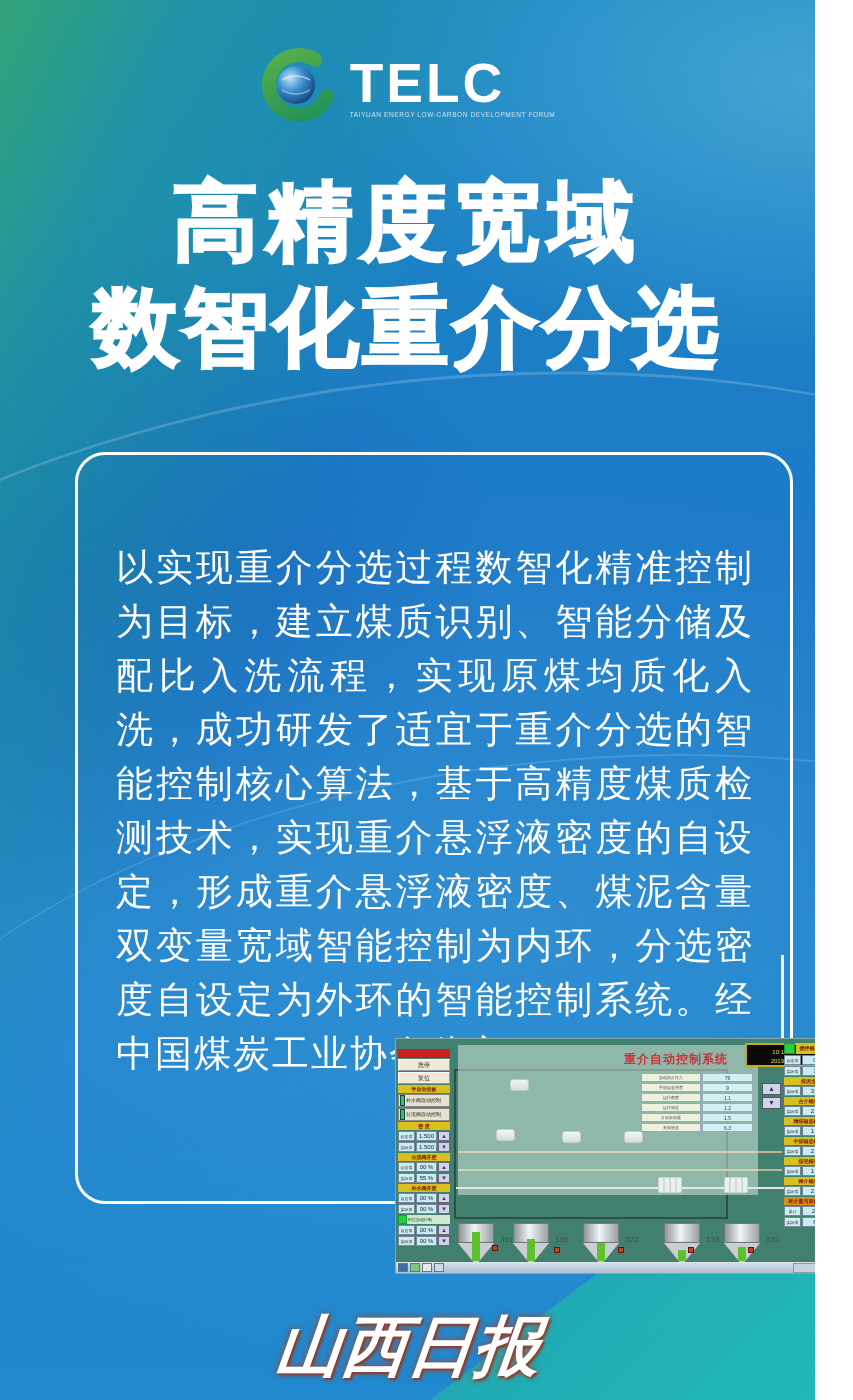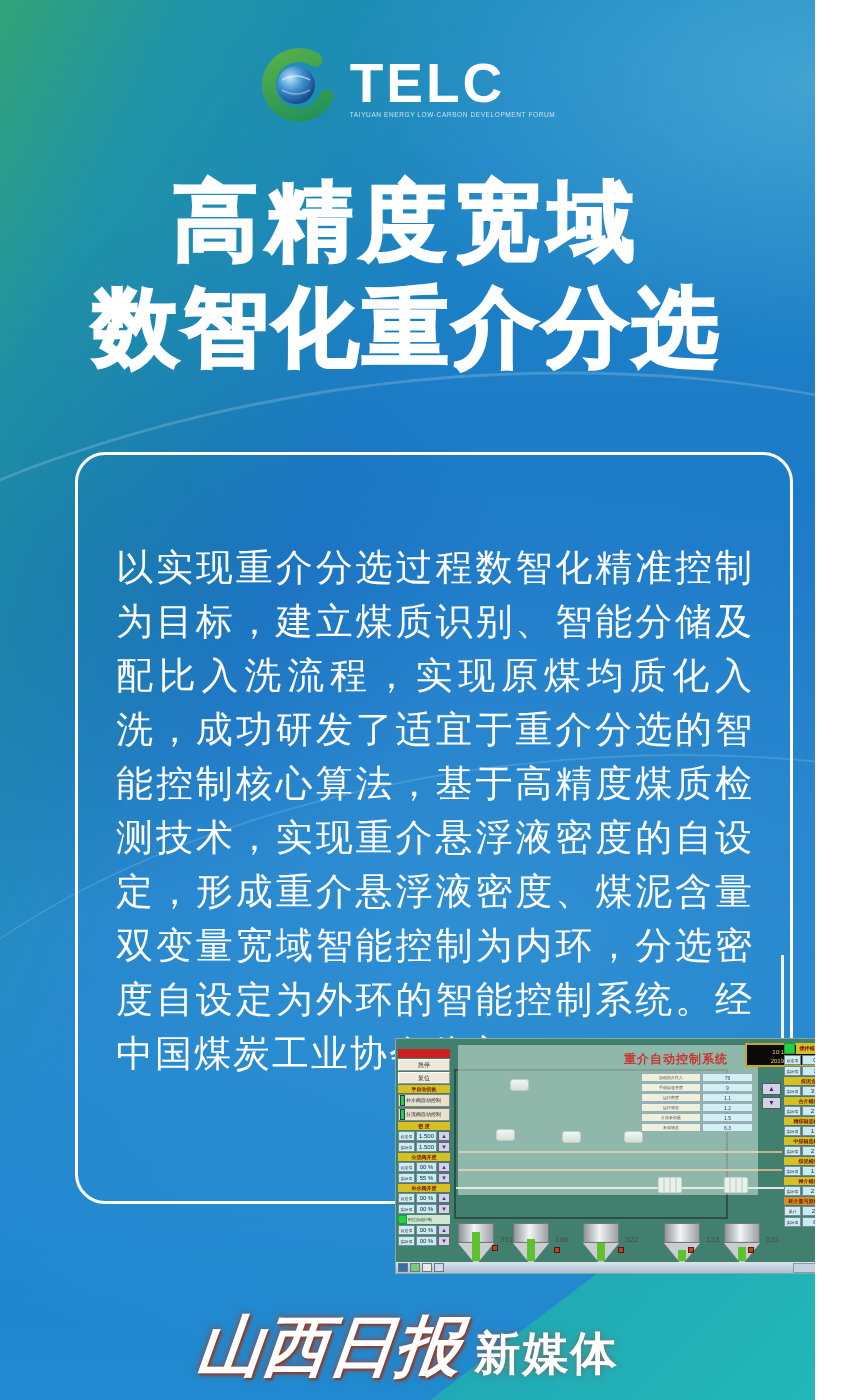--- a/index.html
+++ b/index.html
@@ -343,15 +343,14 @@
       <div class="tb-ico" style="background:#3a6ea5;"></div>
       <div class="tb-ico" style="background:#7ec87e;"></div>
       <div class="tb-ico" style="background:#e8e8e8;"></div>
       <div class="tb-ico" style="background:#d0d8f0;"></div>
       <div class="tb-tray"></div>
     </div>
   </div>
 
   <div class="footer">
     <span class="brand">山西日报</span>
-    <span class="brand-suffix">新媒体</span>
   </div>
 </div>
 
 </body></html>

